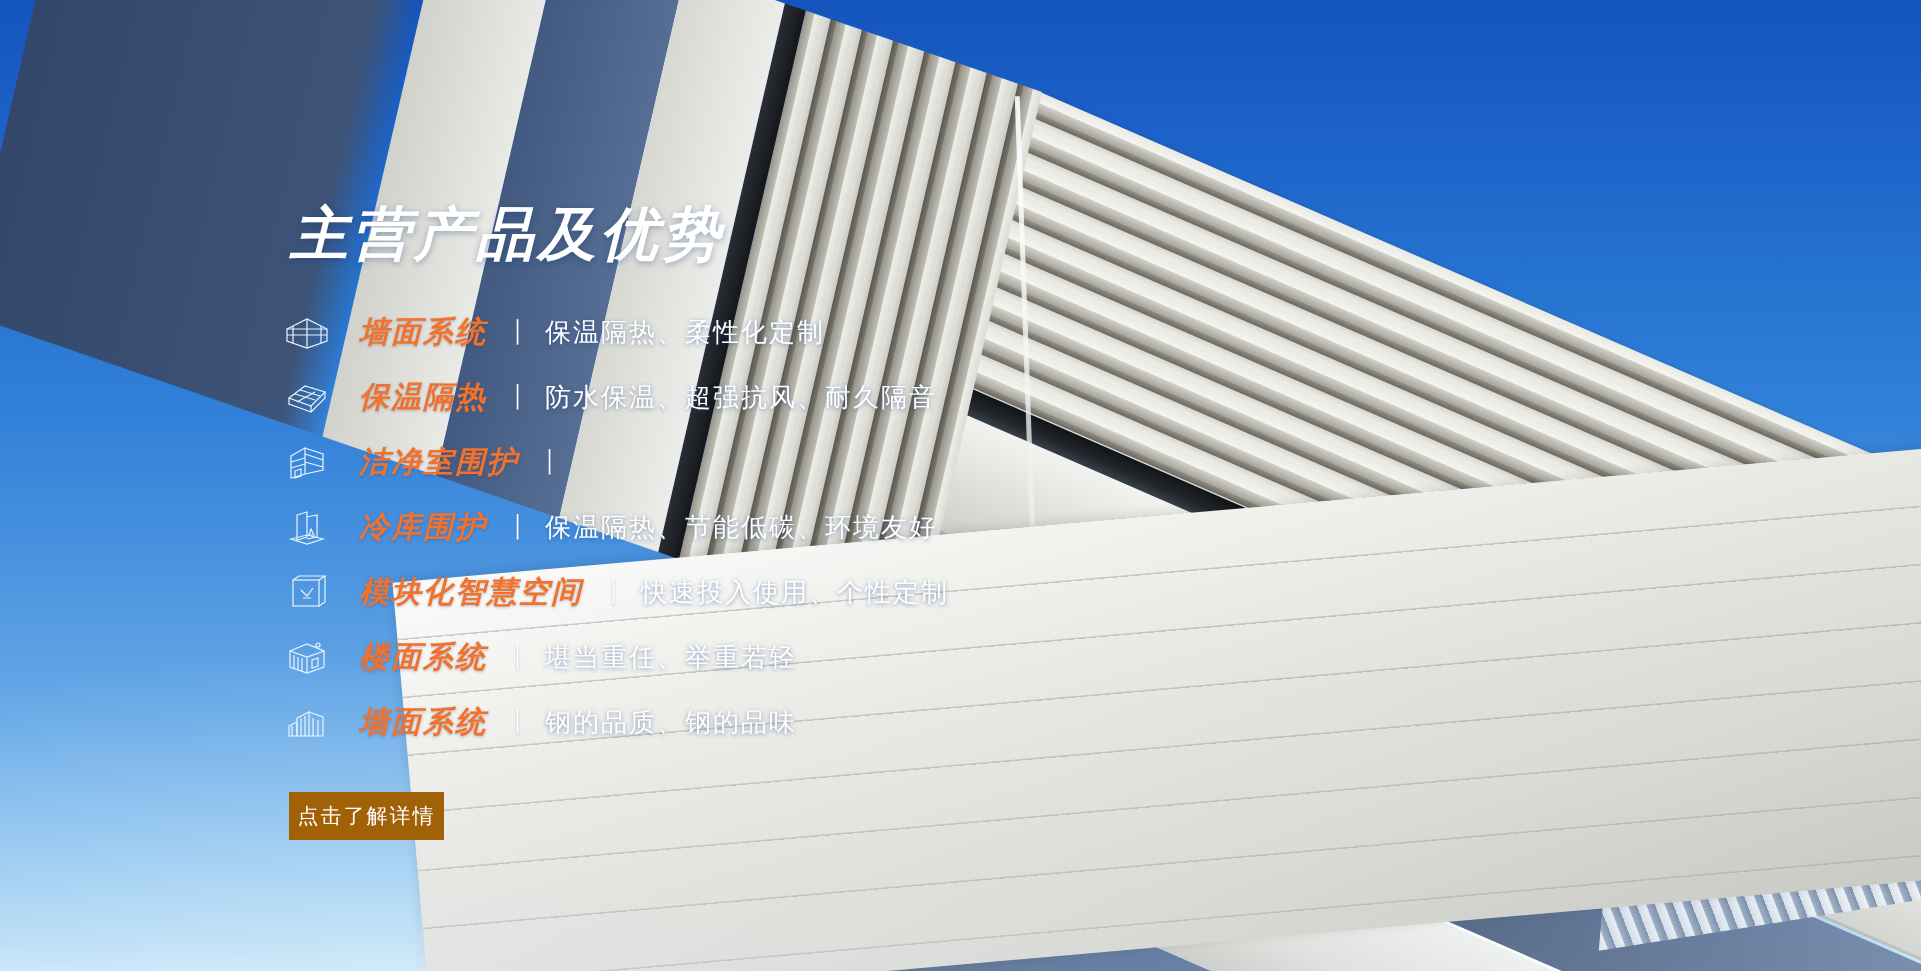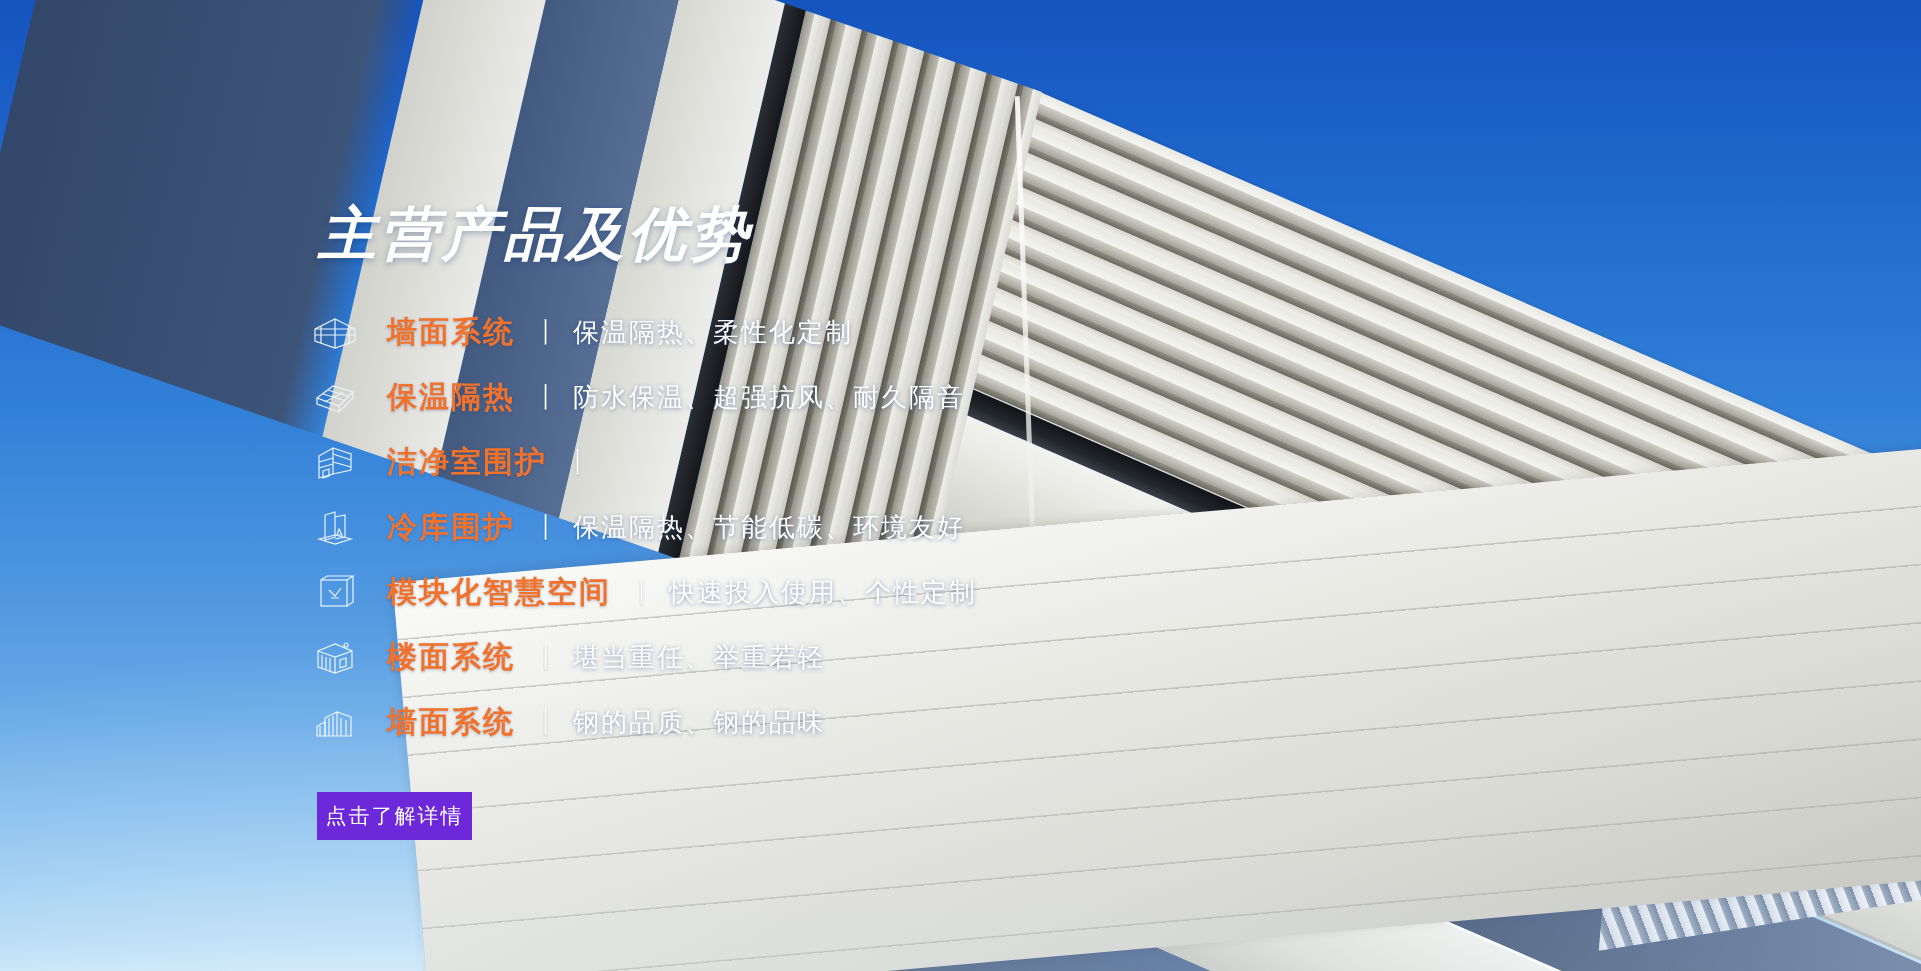--- a/index.html
+++ b/index.html
@@ -149,21 +149,20 @@
     position:absolute; left:420px; bottom:0; width:1501px; height:300px;
     background:linear-gradient(180deg, rgba(255,255,255,0) 0%, rgba(236,244,250,.10) 70%, rgba(230,242,250,.22) 100%);
     pointer-events:none;
   }
 
   
   .content {
     position:absolute; left:0; top:0;
     width:1100px; height:845px;
     padding:12px;
-    margin-left:28px;
   }
 
   .headline {
     position:absolute;
     left:290px; top:205px;
     font-size:58px;
     font-weight:900;
     font-style:italic;
     color:#ffffff;
     letter-spacing:4px;
@@ -190,20 +189,21 @@
     flex:0 0 52px;
     display:flex;
     align-items:center;
     justify-content:flex-start;
   }
   .row-icon svg { display:block; }
 
   .row-name {
     font-size:30px;
     font-weight:bold;
+    font-style:italic;
     color:#f2722b;
     letter-spacing:2px;
     margin-left:22px;
     text-shadow:0 1px 3px rgba(20,60,120,.3);
   }
 
   .row-sep {
     color:#ffffff;
     font-size:26px;
     font-weight:bold;
@@ -217,21 +217,21 @@
     font-size:26px;
     color:#ffffff;
     letter-spacing:2px;
     text-shadow:0 1px 4px rgba(20,60,120,.5);
   }
 
   .cta-button {
     position:absolute;
     left:289px; top:792px;
     width:155px; height:48px;
-    background:#6d28d9;
+    background:#a16207;
     color:#ffffff;
     font-size:21px;
     letter-spacing:2px;
     display:flex;
     align-items:center;
     justify-content:center;
     cursor:pointer;
     border:none;
     font-family:"Liberation Sans","DejaVu Sans",sans-serif;
   }

